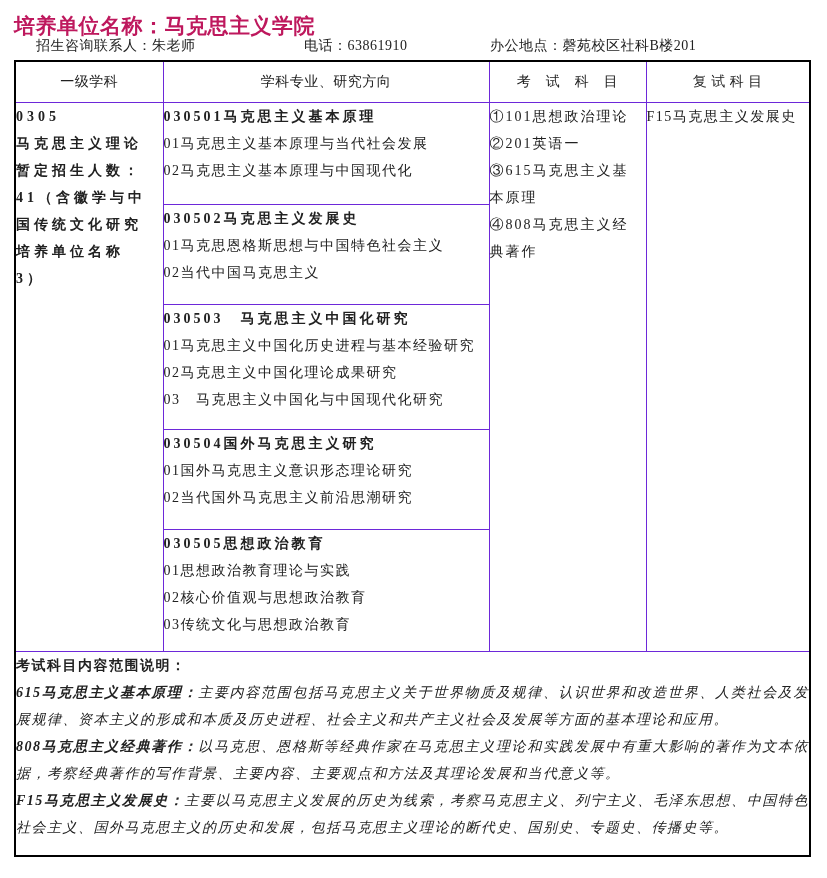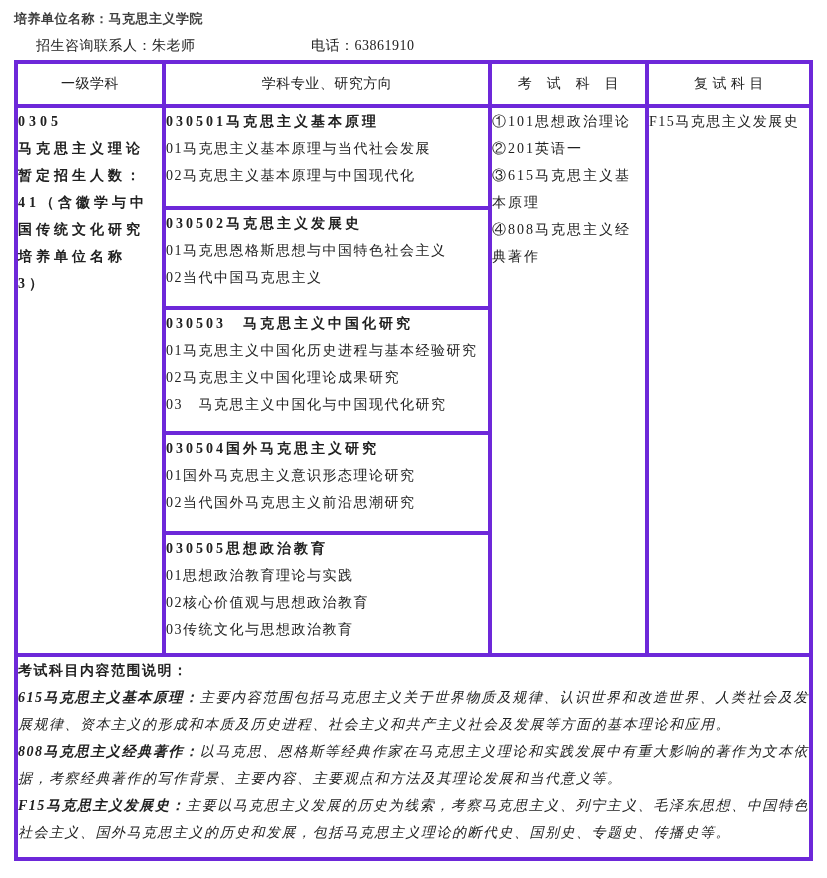--- a/index.html
+++ b/index.html
@@ -5,37 +5,37 @@
   html,body{margin:0;padding:0;background:#ffffff;}
   body{
     width:827px;height:878px;
     font-family:"Liberation Serif", serif;
     color:#212121;
     -webkit-font-smoothing:antialiased;
   }
   .page{position:relative;width:827px;height:878px;background:#fff;overflow:hidden;}
 
   .title-line{
-    position:absolute;left:14px;top:9px;
-    font-size:13px;font-weight:bold;color:#404040;
+    position:absolute;left:14px;top:16px;
+    font-size:21px;font-weight:bold;color:#be185d;
     line-height:20px;letter-spacing:0.5px;white-space:nowrap;
   }
   .contact-line{position:absolute;left:0;top:36px;width:827px;height:20px;font-size:14px;line-height:20px;}
   .contact-line span{position:absolute;white-space:nowrap;letter-spacing:0.5px;}
   .c-person{left:14px;margin-left:22px;}
-  .c-phone{left:311px;}
+  .c-phone{left:304px;}
   .c-office{left:490px;}
 
   table.main{
     position:absolute;left:14px;top:60px;
     width:795px;border-collapse:collapse;table-layout:fixed;
     border:2px solid #000;
   }
   table.main th, table.main td{
-    border:4px solid #6d28d9;
+    border:1px solid #6d28d9;
     vertical-align:top;
     padding:0;
     font-size:14px;
   }
   tr.hdr th{
     height:40px;vertical-align:middle;text-align:center;
     font-weight:normal;letter-spacing:0.5px;white-space:nowrap;
   }
   td.col1{
     padding:9px 2px 0 7px;
@@ -60,20 +60,21 @@
 </head>
 <body>
 
 <div class="page">
 
   <div class="title-line">培养单位名称：马克思主义学院</div>
 
   <div class="contact-line">
     <span class="c-person">招生咨询联系人：朱老师</span>
     <span class="c-phone">电话：63861910</span>
+    <span class="c-office">办公地点：磬苑校区社科B楼201</span>
   </div>
 
   <table class="main">
     <colgroup>
       <col style="width:148px">
         <col style="width:326px">
         <col style="width:157px">
         <col style="width:164px">
     </colgroup>
     <tbody>

